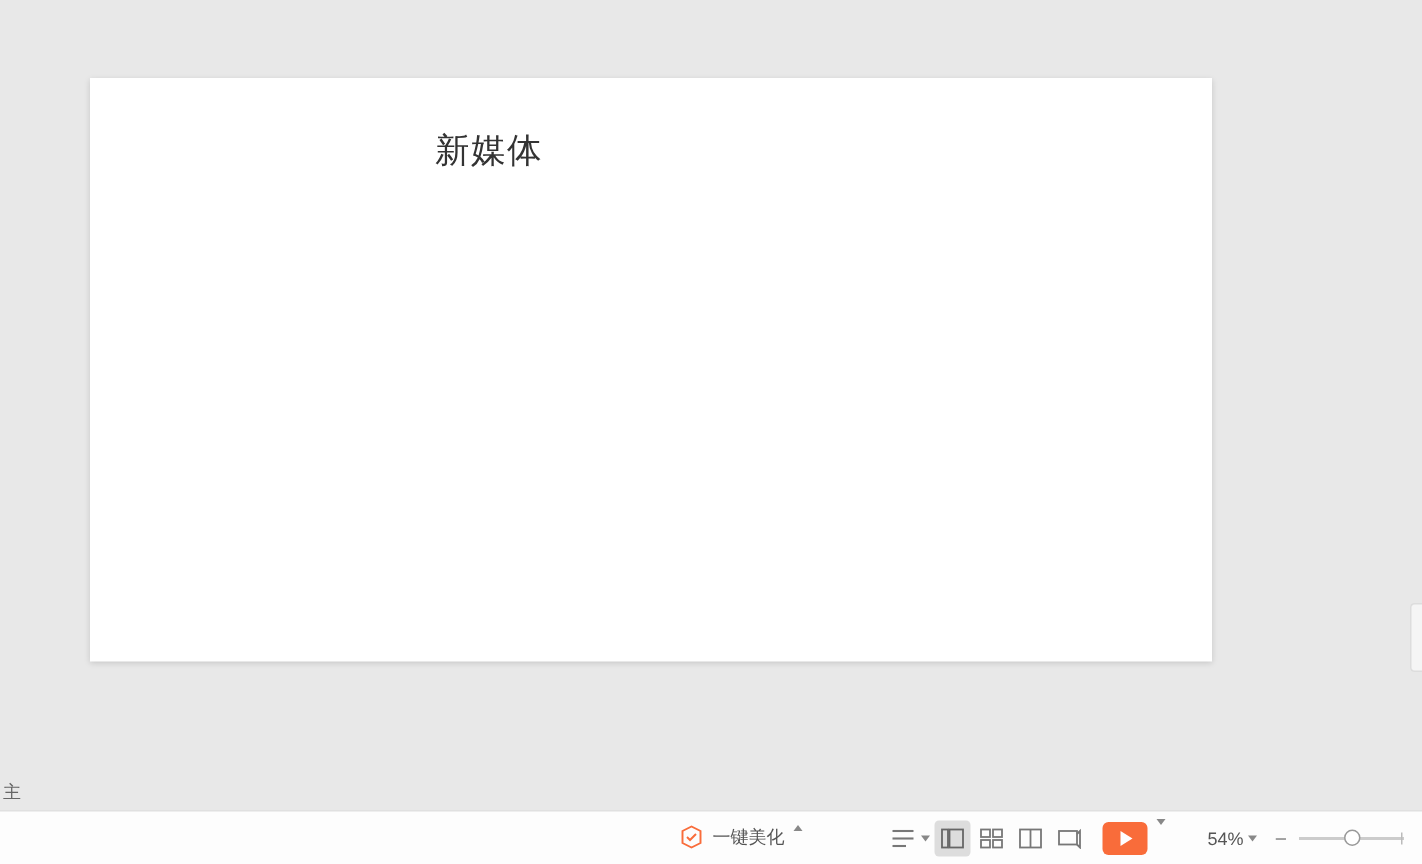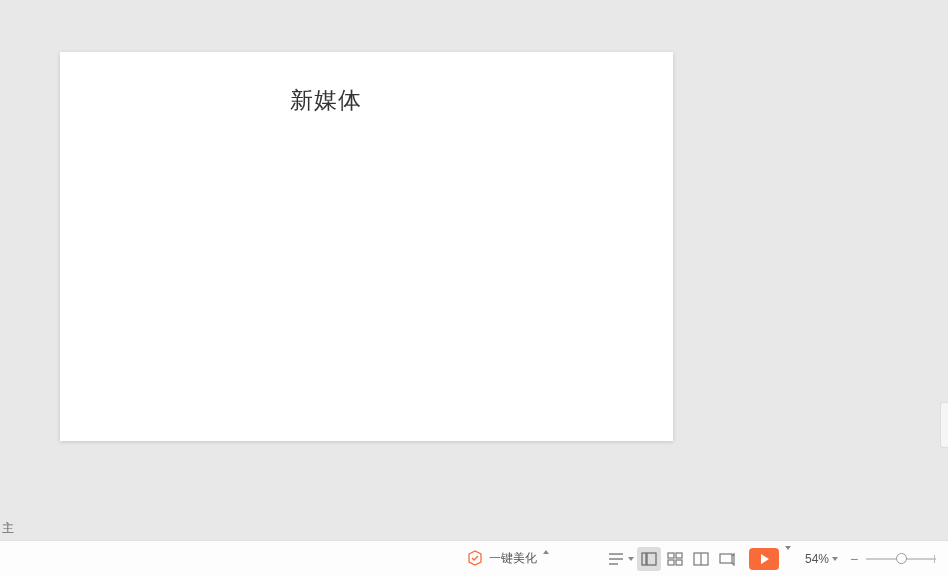--- a/index.html
+++ b/index.html
@@ -14,21 +14,21 @@
     .canvas-area {
       width: 100%;
       height: 540px;
       position: relative;
       background: #e8e8e8;
     }
     .slide {
       position: absolute;
       left: 60px;
       top: 52px;
-      width: 613px;
+      width: 748px;
       height: 389px;
       background: #fff;
       box-shadow: 0 1px 4px rgba(0,0,0,0.15);
     }
     .slide-text {
       position: absolute;
       left: 230px;
       top: 33px;
       font-size: 23px;
       color: #333;
@@ -127,21 +127,21 @@
       border-left: 8px solid #fff;
       margin-left: 2px;
     }
     .play-drop {
       padding: 0 4px;
       cursor: pointer;
     }
     .zoom-label {
       font-size: 12px;
       color: #555;
-      margin-left: 10px;
+      margin-left: 24px;
       cursor: pointer;
       display: flex;
       align-items: center;
       gap: 3px;
     }
     .zoom-out, .zoom-in {
       width: 16px; height: 16px;
       display: flex; align-items: center; justify-content: center;
       color: #888;
       font-size: 14px;

